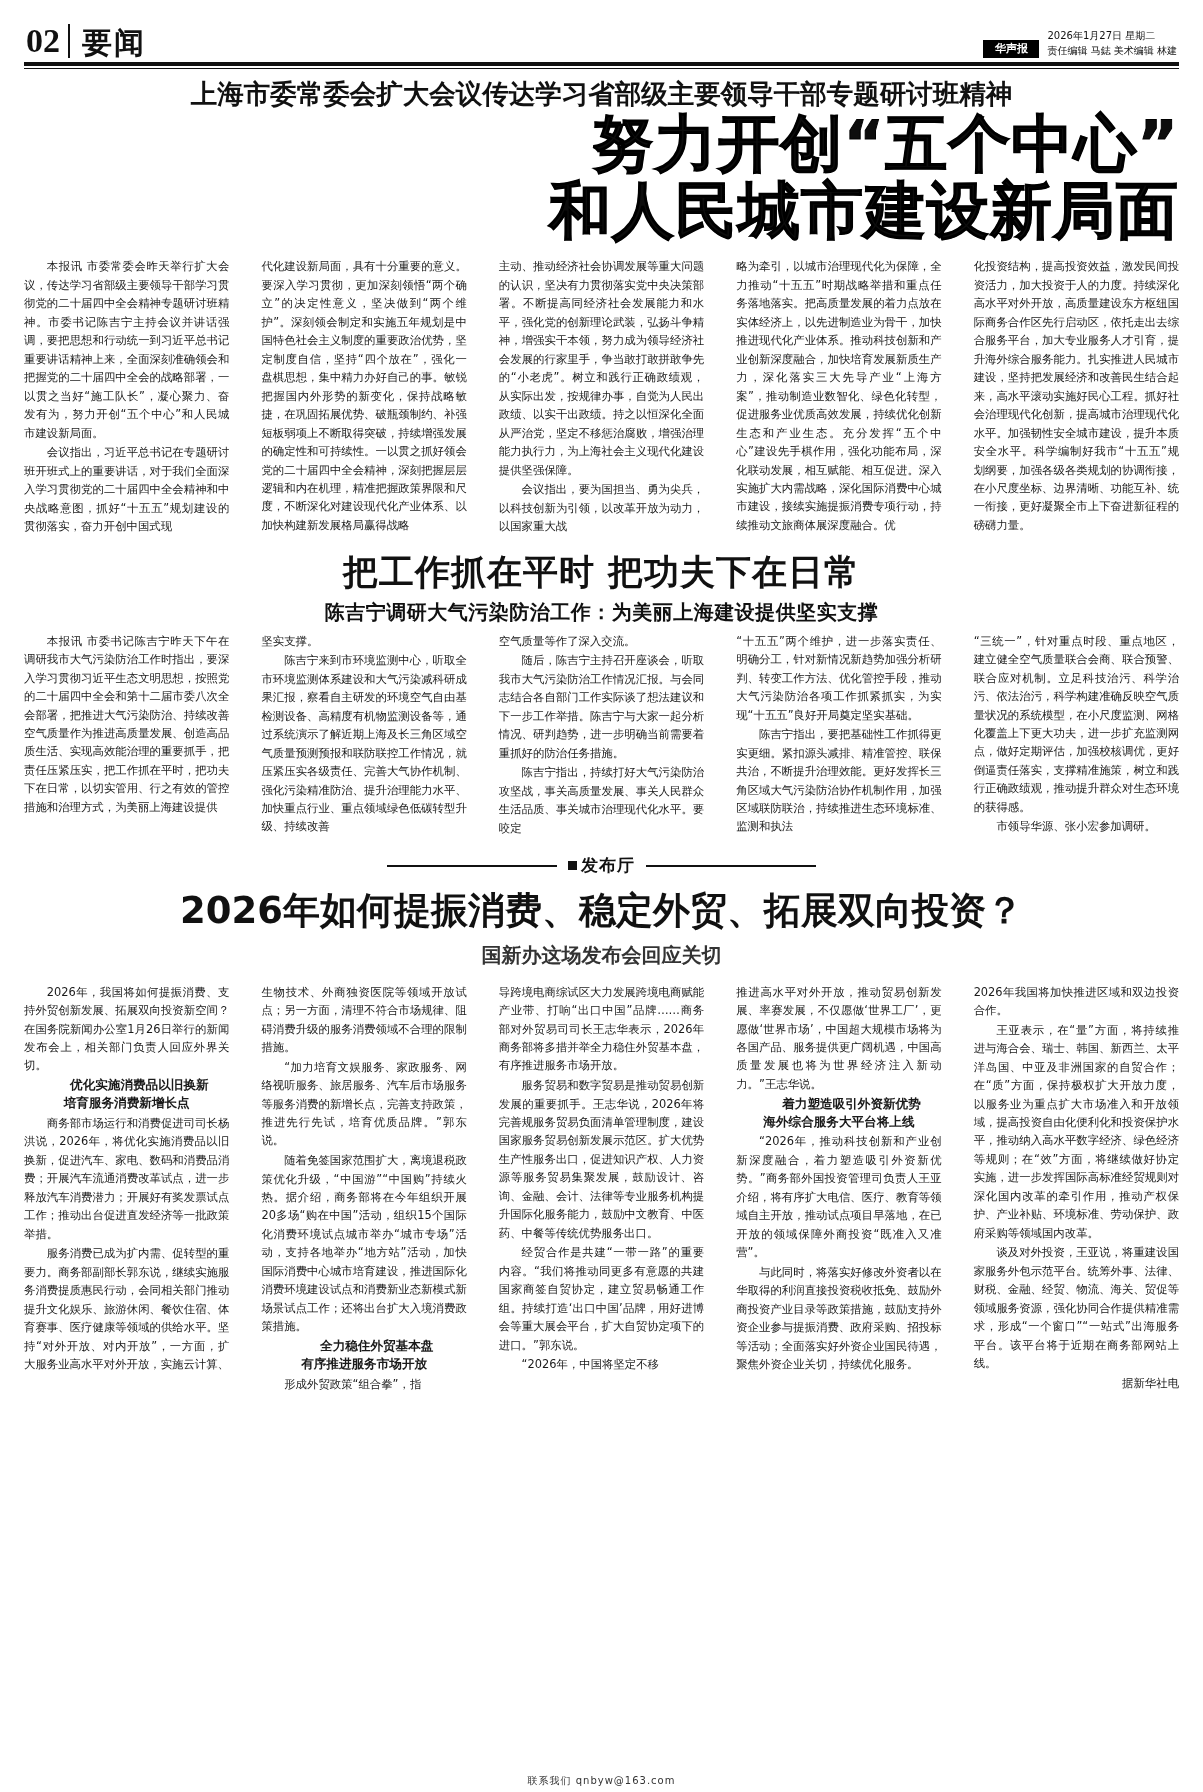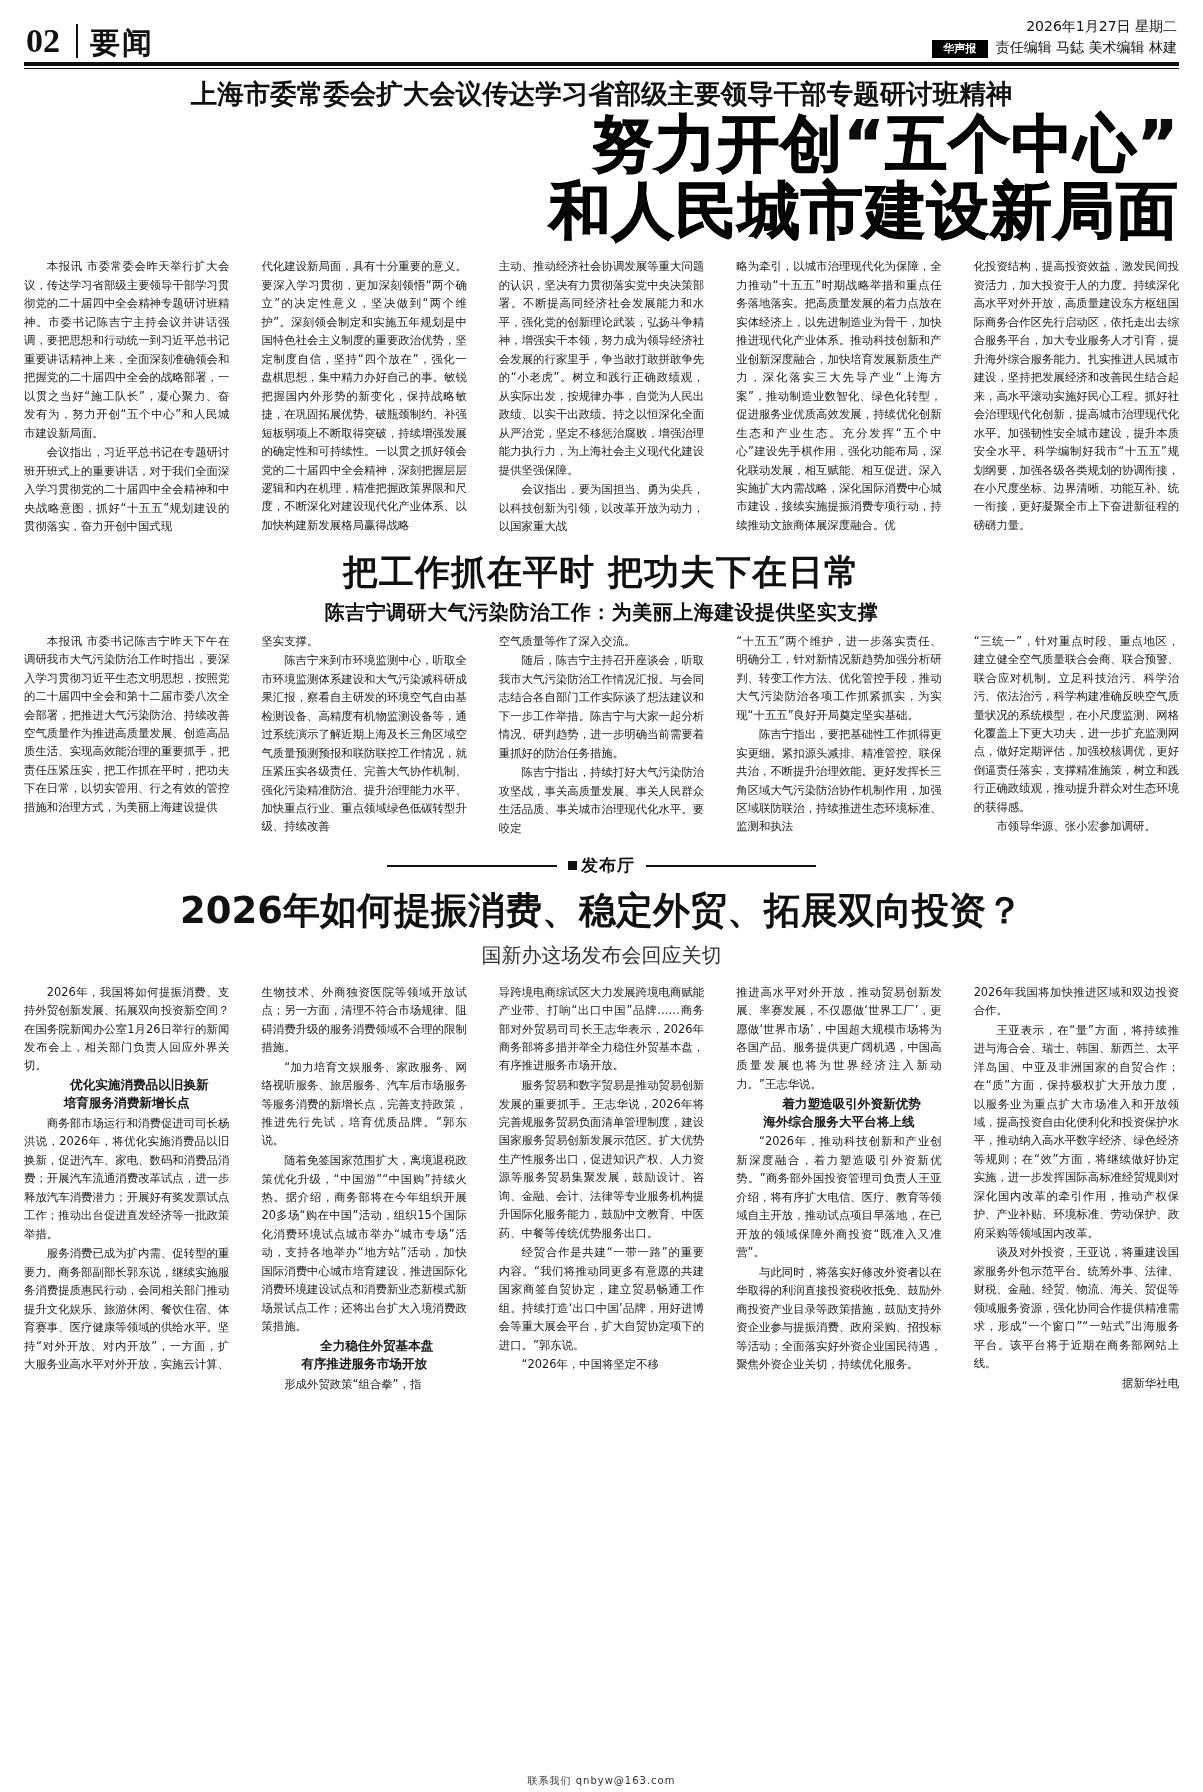--- a/index.html
+++ b/index.html
@@ -30,21 +30,21 @@
     padding: 14px 26px 4px 26px;
     box-sizing: border-box;
     height: 62px;
   }
   .page-num {
     font-family: "Liberation Serif", serif;
     font-size: 34px;
     font-weight: bold;
     color: #111;
     line-height: 1;
-    padding-right: 16px;
+    padding-right: 8px;
   }
   .page-sep {
     width: 2px;
     background: #111;
     height: 34px;
     margin-right: 12px;
   }
   .section-name {
     font-size: 30px;
     font-weight: bold;
@@ -64,24 +64,23 @@
     font-size: 11px;
     font-weight: bold;
     padding: 3px 4px;
     line-height: 1.05;
     letter-spacing: 0px;
     text-align: center;
     width: 56px;
     box-sizing: border-box;
   }
   .mast-meta {
-    font-size: 14px;
+    font-size: 10px;
     line-height: 1.5;
     color: #111;
-    text-align: right;
   }
   .mast-meta .row1 { letter-spacing: 0px; }
   .mast-meta .row2 { letter-spacing: 0px; }
 
   .rule-thick {
     height: 4px;
     background: #111;
     margin: 0 24px;
   }
   .rule-thin {
@@ -192,20 +191,21 @@
     letter-spacing: 0px;
     line-height: 1.2;
     white-space: nowrap;
   }
   .sec3-sub {
     text-align: center;
     font-size: 20px;
     margin-top: 8px;
     margin-bottom: 8px;
     color: #333;
+    font-weight: bold;
   }
 
   .subhead {
     font-weight: bold;
     font-size: 12.6px;
     text-align: center;
     text-indent: 0;
     margin: 5px 0 3px 0;
     line-height: 1.45;
   }

